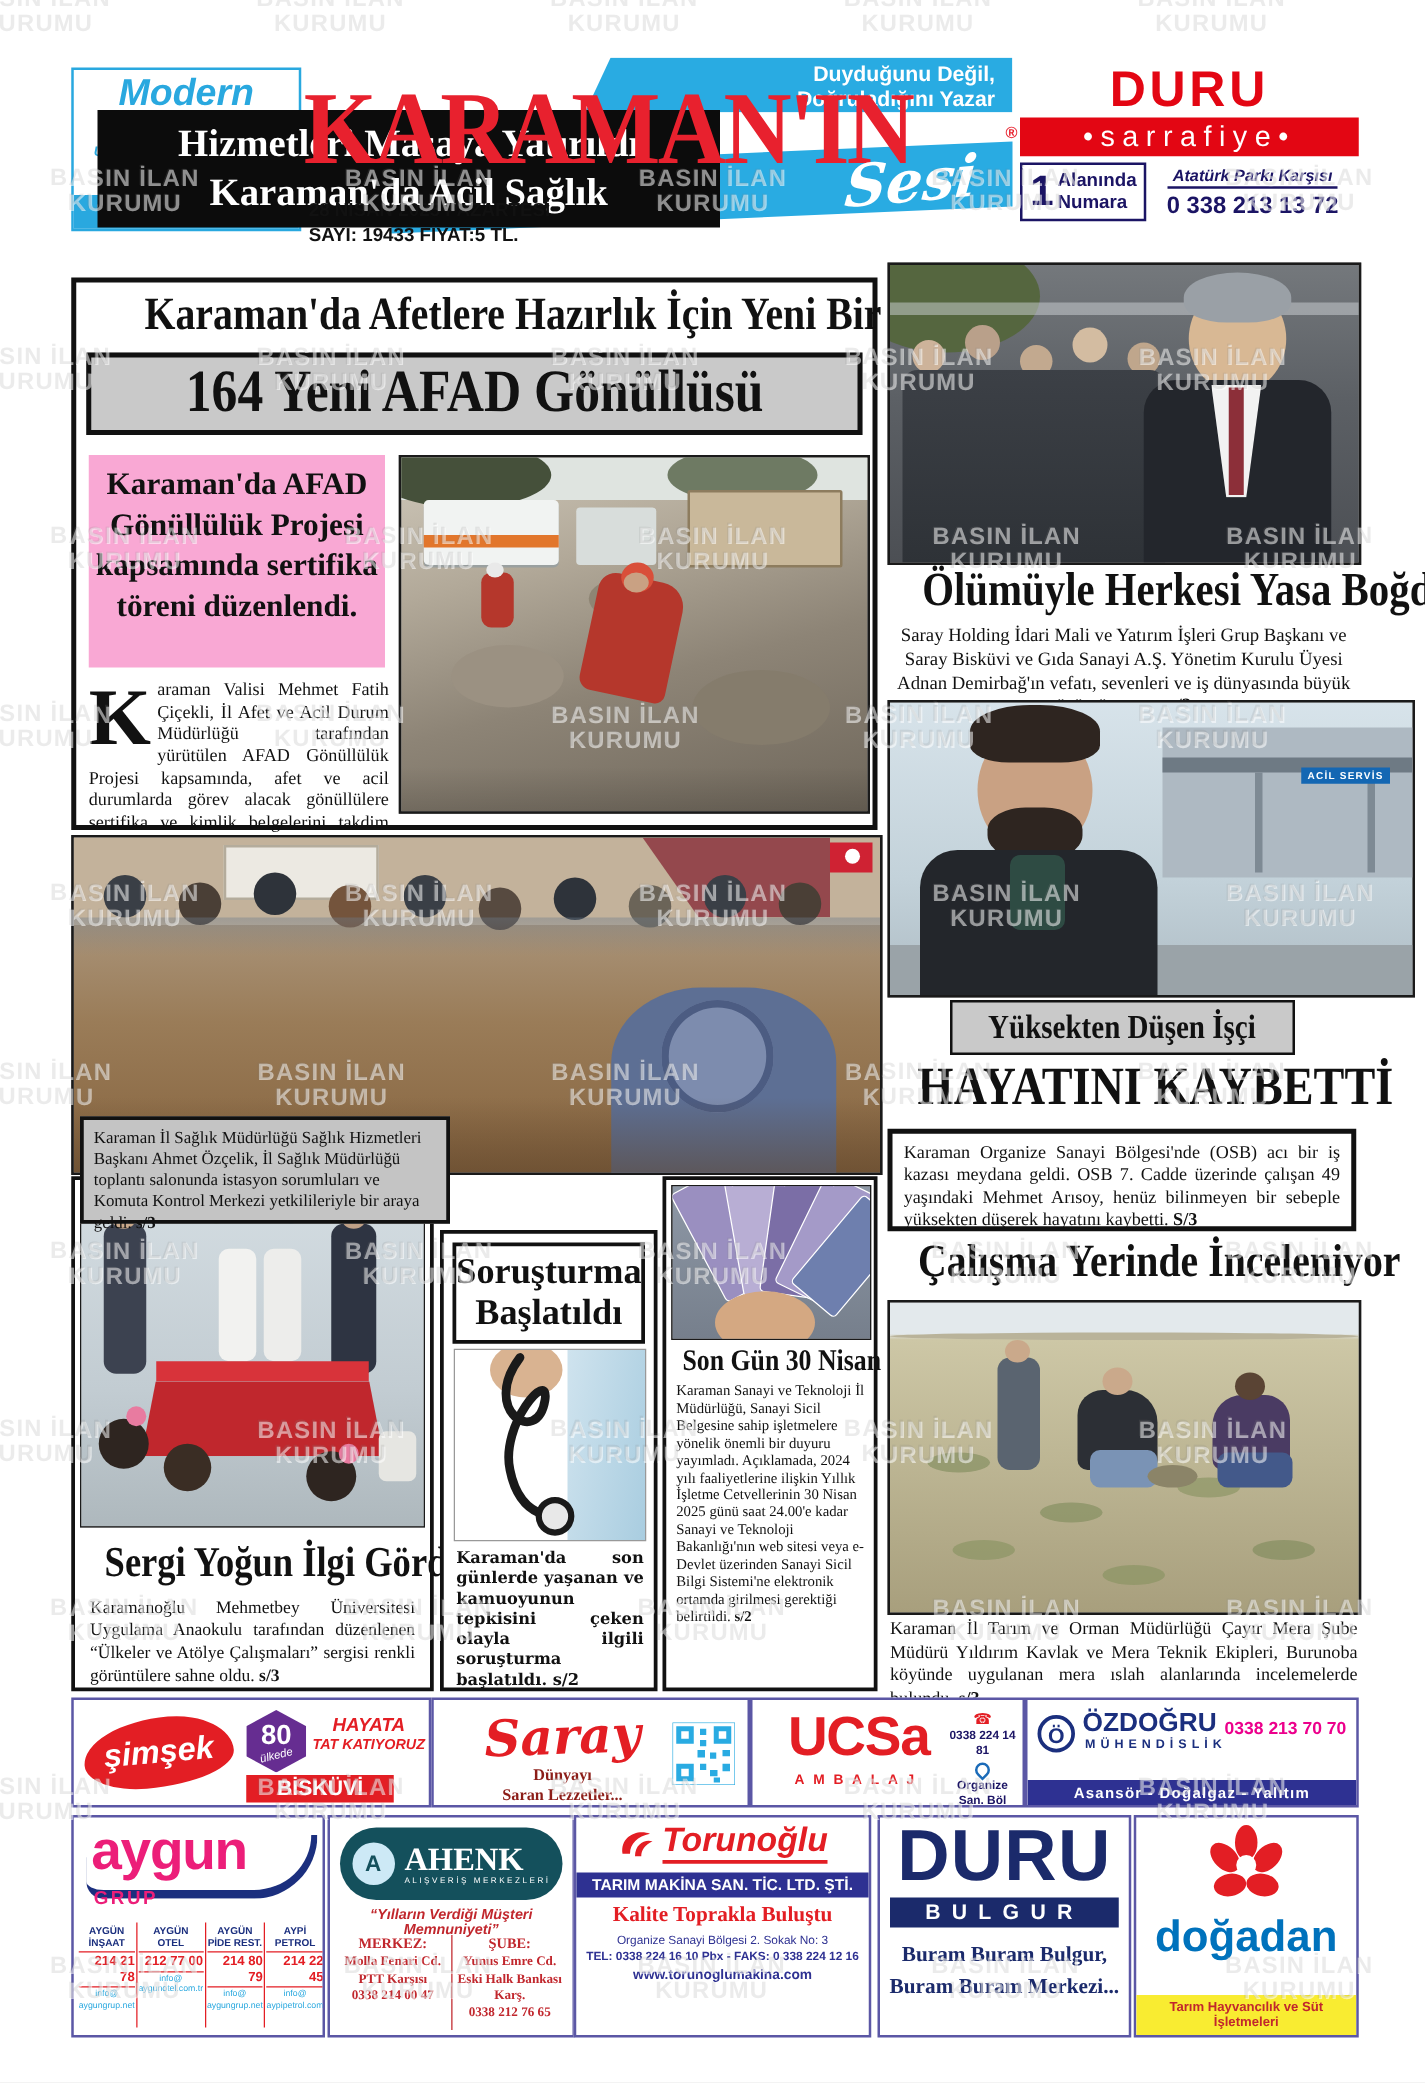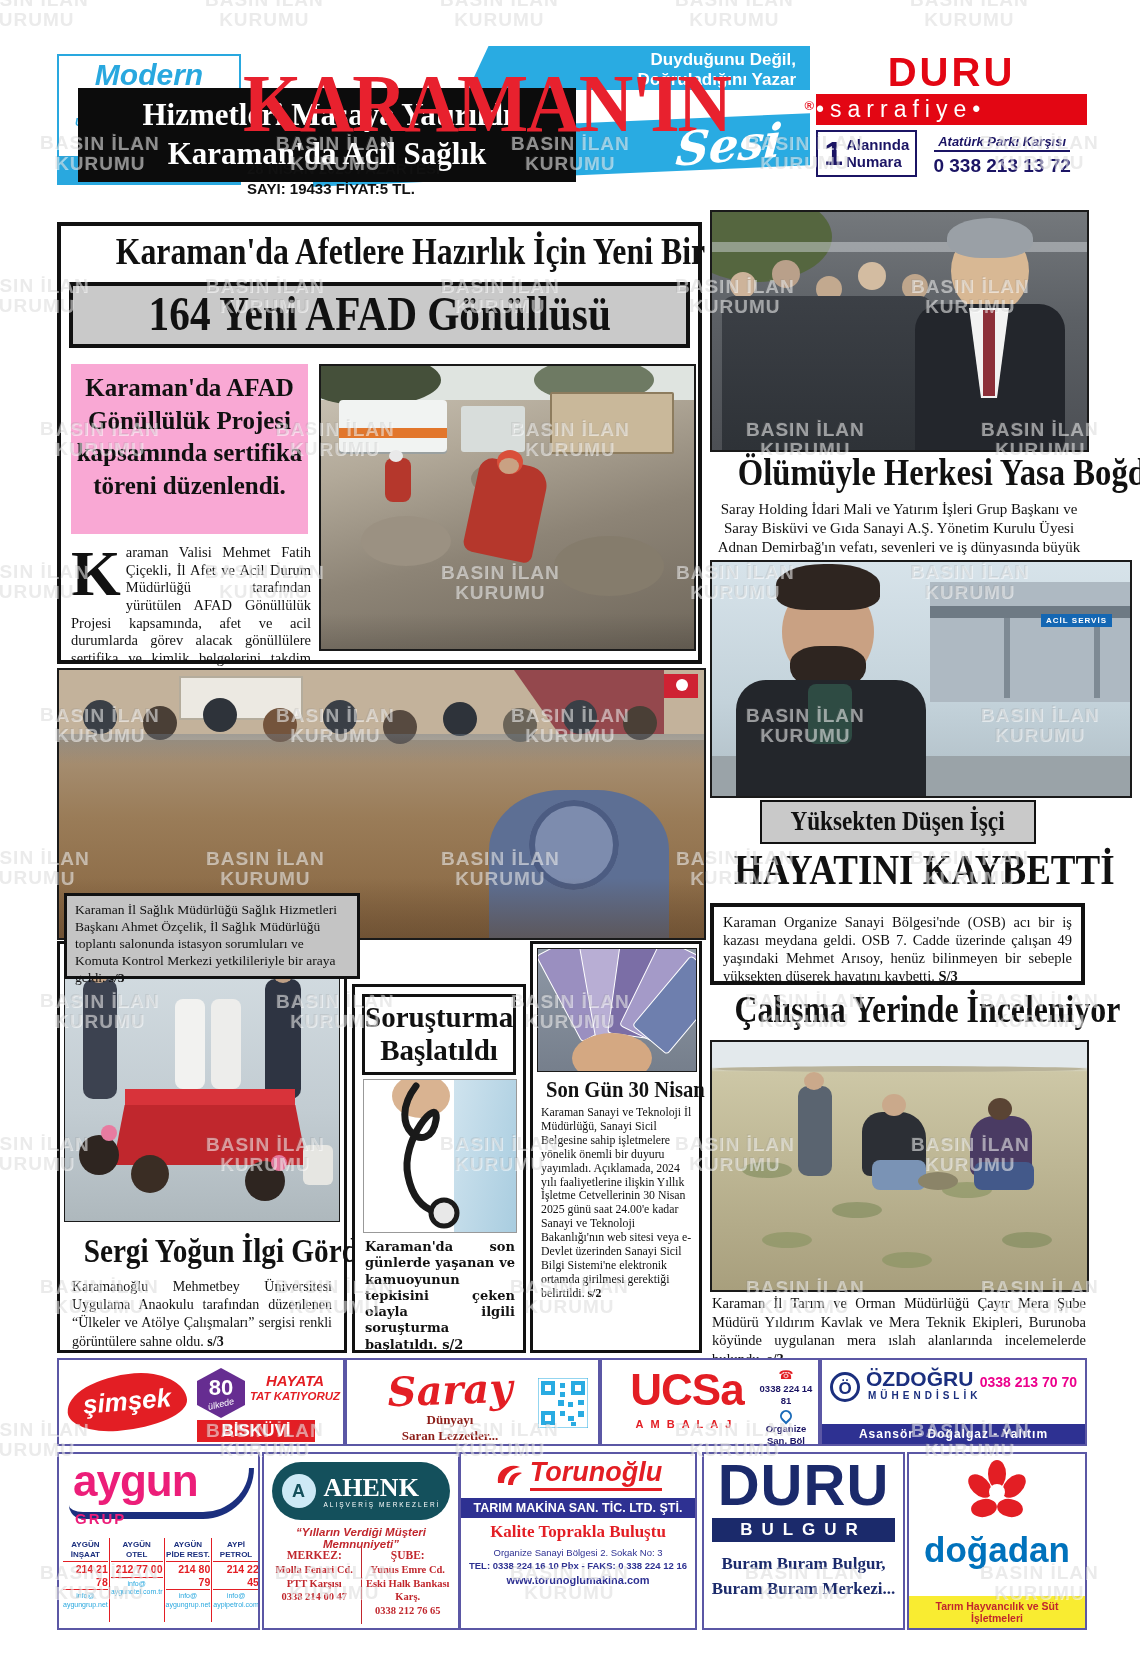--- a/index.html
+++ b/index.html
@@ -28,21 +28,21 @@
   .mast-ribbon-bot{position:absolute;left:70px;top:78px;width:497px;height:52px;background:#29abe2;transform:skewY(-2.5deg);}
   .mast-title{position:absolute;left:0;top:16px;z-index:2;color:#e8212e;font-weight:bold;font-size:74px;line-height:1;
       font-family:"Liberation Serif","DejaVu Serif",serif;letter-spacing:-2px;transform:scale(1.02,1.12);transform-origin:left top;white-space:nowrap;}
   .mast-reg{position:absolute;right:-4px;top:52px;z-index:3;color:#e8212e;font-size:13px;font-weight:bold;}
   .mast-script{position:absolute;right:28px;top:72px;z-index:3;color:#fff;font-family:"DejaVu Serif",serif;
       font-style:italic;font-weight:bold;font-size:46px;transform:rotate(-5deg) skewX(-10deg);}
   .mast-date{position:absolute;left:4px;top:113px;z-index:3;font-weight:bold;font-size:15px;color:#111;line-height:1.3;}
   
   .duru-ad{position:absolute;left:816px;top:50px;width:271px;height:146px;background:#fff;}
   .duru-brand{text-align:center;color:#e30613;font-weight:900;font-size:40px;letter-spacing:3px;line-height:1.1;}
-  .duru-band{background:#e30613;color:#fff;font-size:23px;letter-spacing:6px;padding:2px 0;}
+  .duru-band{background:#e30613;color:#fff;text-align:center;font-size:23px;letter-spacing:6px;padding:2px 0;}
   .duru-bottom{display:flex;margin-top:5px;}
   .duru-badge{border:2px solid #1b1464;display:flex;align-items:center;padding:2px 6px;color:#1b1464;}
   .duru-badge-num{font-size:34px;font-weight:bold;margin-right:3px;}
   .duru-badge-txt{font-size:15px;font-weight:bold;line-height:1.1;}
   .duru-right{flex:1;text-align:center;color:#1b1464;padding-top:2px;}
   .duru-addr{font-style:italic;font-weight:bold;font-size:13px;border-bottom:2px solid #1b1464;display:inline-block;padding:0 4px 1px;}
   .duru-phone{font-weight:bold;font-size:19px;margin-top:3px;}
   
   .lead-box{position:absolute;left:57px;top:222px;width:645px;height:442px;border:4px solid #111;box-sizing:border-box;background:#fff;}
   .lead-kicker{position:absolute;top:4px;left:0;right:0;text-align:center;font-weight:bold;font-size:37px;color:#111;}

